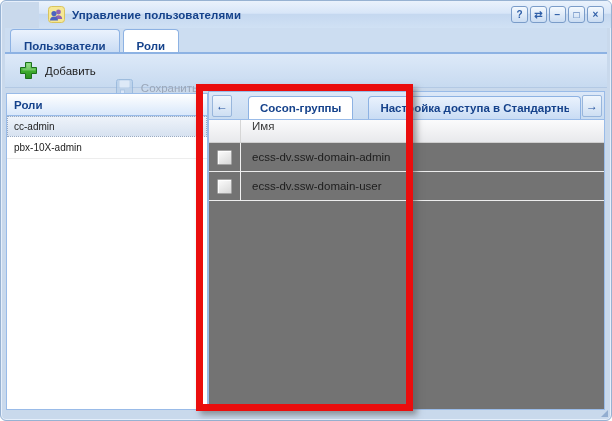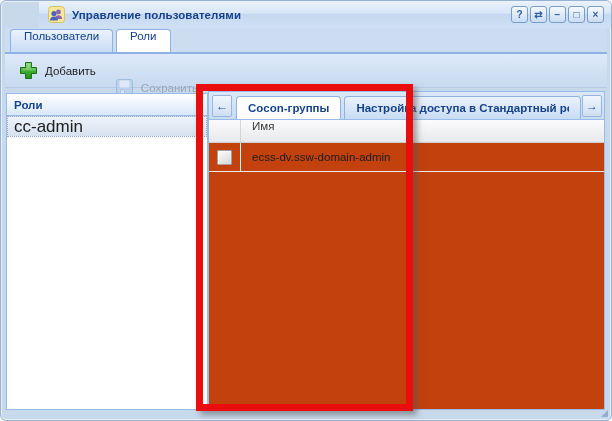--- a/index.html
+++ b/index.html
@@ -28,23 +28,23 @@
     font-size:10px;font-weight:bold;line-height:1;
     display:flex;align-items:center;justify-content:center;cursor:pointer;
   }
   
   .main-tabbar{
     position:absolute;left:4px;right:4px;top:27px;height:24px;
     background:#ccddf1;border-bottom:2px solid #8db2e3;
     display:flex;align-items:flex-end;padding-left:5px;box-sizing:content-box;
   }
   .tab{
-    display:inline-flex;align-items:flex-start;height:22px;padding:0 13px;
+    display:inline-flex;align-items:flex-end;height:22px;padding:0 13px;
     margin-right:3px;border:1px solid #8db2e3;border-bottom:none;
-    border-radius:4px 4px 0 0;font-weight:normal;font-size:11.5px;color:#15428b;
+    border-radius:4px 4px 0 0;font-weight:bold;font-size:11.5px;color:#15428b;
     background:linear-gradient(#eaf2fd,#c9dcf4);cursor:pointer;white-space:nowrap;
   }
   .tab.active{background:#fff;}
   
   .toolbar{
     position:absolute;left:4px;right:4px;top:53px;height:34px;
     background:linear-gradient(#dde9f8,#c7daf0);
     border-bottom:1px solid #b3c9e4;box-sizing:border-box;
     display:flex;align-items:center;padding-left:7px;gap:6px;
   }
@@ -58,21 +58,21 @@
   .left-panel{
     position:absolute;left:5px;top:92px;width:202px;bottom:10px;
     background:#fff;border:1px solid #99bbe8;box-sizing:border-box;
   }
   .panel-header{
     height:21px;background:linear-gradient(#ffffff,#d9e8fb);
     border-bottom:1px solid #99bbe8;display:flex;align-items:center;
     padding:0 7px;font-weight:bold;font-size:11.5px;color:#15428b;
   }
   .role-row{
-    height:21px;line-height:21px;padding:0 7px;font-size:17px;color:#1d1d1d;
+    height:21px;line-height:21px;padding:0 7px;font-size:10px;color:#1d1d1d;
     border-bottom:1px solid #ededed;cursor:pointer;white-space:nowrap;
   }
   .role-row.selected{
     background:linear-gradient(#eef3fa,#d7e2f0);
     border:1px dotted #9aabc2;height:19px;line-height:19px;padding:0 6px;
   }
   
   .right-panel{
     position:absolute;left:207px;right:6px;top:90px;bottom:10px;
     background:#fff;border:1px solid #99bbe8;box-sizing:border-box;
@@ -83,37 +83,37 @@
     display:flex;align-items:flex-end;padding:0 2px 0 3px;box-sizing:border-box;
   }
   .scroll-btn{
     width:18px;height:20px;margin:0 1px 2px 0;border:1px solid #98b6dc;border-radius:2px;
     background:linear-gradient(#f0f6fd,#cedff3);color:#1e4e9c;font-weight:bold;
     display:flex;align-items:center;justify-content:center;font-size:12px;cursor:pointer;
     flex:0 0 auto;line-height:1;
   }
   .scroll-btn.right{margin:0 0 2px 1px;}
   .itab{
-    height:23px;display:flex;align-items:center;padding:0 11px;margin-left:3px;
+    height:23px;display:flex;align-items:center;padding:0 11px;margin-left:15px;
     border:1px solid #8db2e3;border-bottom:none;border-radius:4px 4px 0 0;
     font-weight:bold;font-size:11.5px;color:#15428b;white-space:nowrap;
     background:linear-gradient(#eaf2fd,#c9dcf4);cursor:pointer;box-sizing:border-box;
   }
   .itab.active{background:#fff;}
   .itab.clipped{flex:1;min-width:0;overflow:hidden;}
   .itab.clipped span{overflow:hidden;white-space:nowrap;display:block;}
   
   .grid-header{
     position:absolute;left:0;right:0;top:28px;height:23px;
     background:linear-gradient(#fbfbfc,#e8e9ec);border-bottom:1px solid #cfcfcf;
     display:flex;font-size:11.5px;color:#3a3a3a;box-sizing:border-box;
   }
   .col-check{width:32px;height:100%;border-right:1px solid #d6d6d6;box-sizing:border-box;flex:0 0 auto;}
   .col-name{padding-left:11px;}
-  .grid-body{position:absolute;left:0;right:0;top:51px;bottom:0;background:#c2410c;overflow:hidden;}
+  .grid-body{position:absolute;left:0;right:0;top:51px;bottom:0;background:#737373;overflow:hidden;}
   .grid-row{height:28px;display:flex;align-items:center;border-bottom:1px solid #ededed;cursor:pointer;}
   .cbcell{
     width:32px;align-self:stretch;display:flex;align-items:center;justify-content:center;
     border-right:1px solid #f1f1f1;flex:0 0 auto;box-sizing:border-box;
   }
   .checkbox{
     width:13px;height:13px;border:1px solid #a2a2a2;border-radius:1px;
     background:linear-gradient(150deg,#fdfdfd,#d8d8d8);
     box-shadow:inset 1px 1px 0 rgba(255,255,255,.85);
   }
@@ -185,20 +185,21 @@
       <span>Сохранить</span>
     </div>
   </div>
 
   <div class="left-panel">
     <div class="panel-header">
       <span>Роли</span>
     </div>
     <div class="roles-list">
         <div class="role-row selected">cc-admin</div>
+        <div class="role-row">pbx-10X-admin</div>
       </div>
   </div>
 
   <div class="right-panel">
     <div class="inner-tabbar">
       <span class="scroll-btn">
         <span>←</span>
       </span>
       <div class="itab active">
         <span>Cocon-группы</span>
@@ -214,19 +215,25 @@
       <span class="col-check"></span>
       <span class="col-name">Имя</span>
     </div>
     <div class="grid-body">
         <div class="grid-row">
           <span class="cbcell">
             <span class="checkbox"></span>
           </span>
           <span class="cell-name">ecss-dv.ssw-domain-admin</span>
         </div>
+        <div class="grid-row">
+          <span class="cbcell">
+            <span class="checkbox"></span>
+          </span>
+          <span class="cell-name">ecss-dv.ssw-domain-user</span>
+        </div>
       </div>
   </div>
 
   <div class="resize-handle"></div>
 </div>
 
 <div class="annotation-box" style="border-color: rgb(234, 13, 13);"></div>
 
 </body></html>

